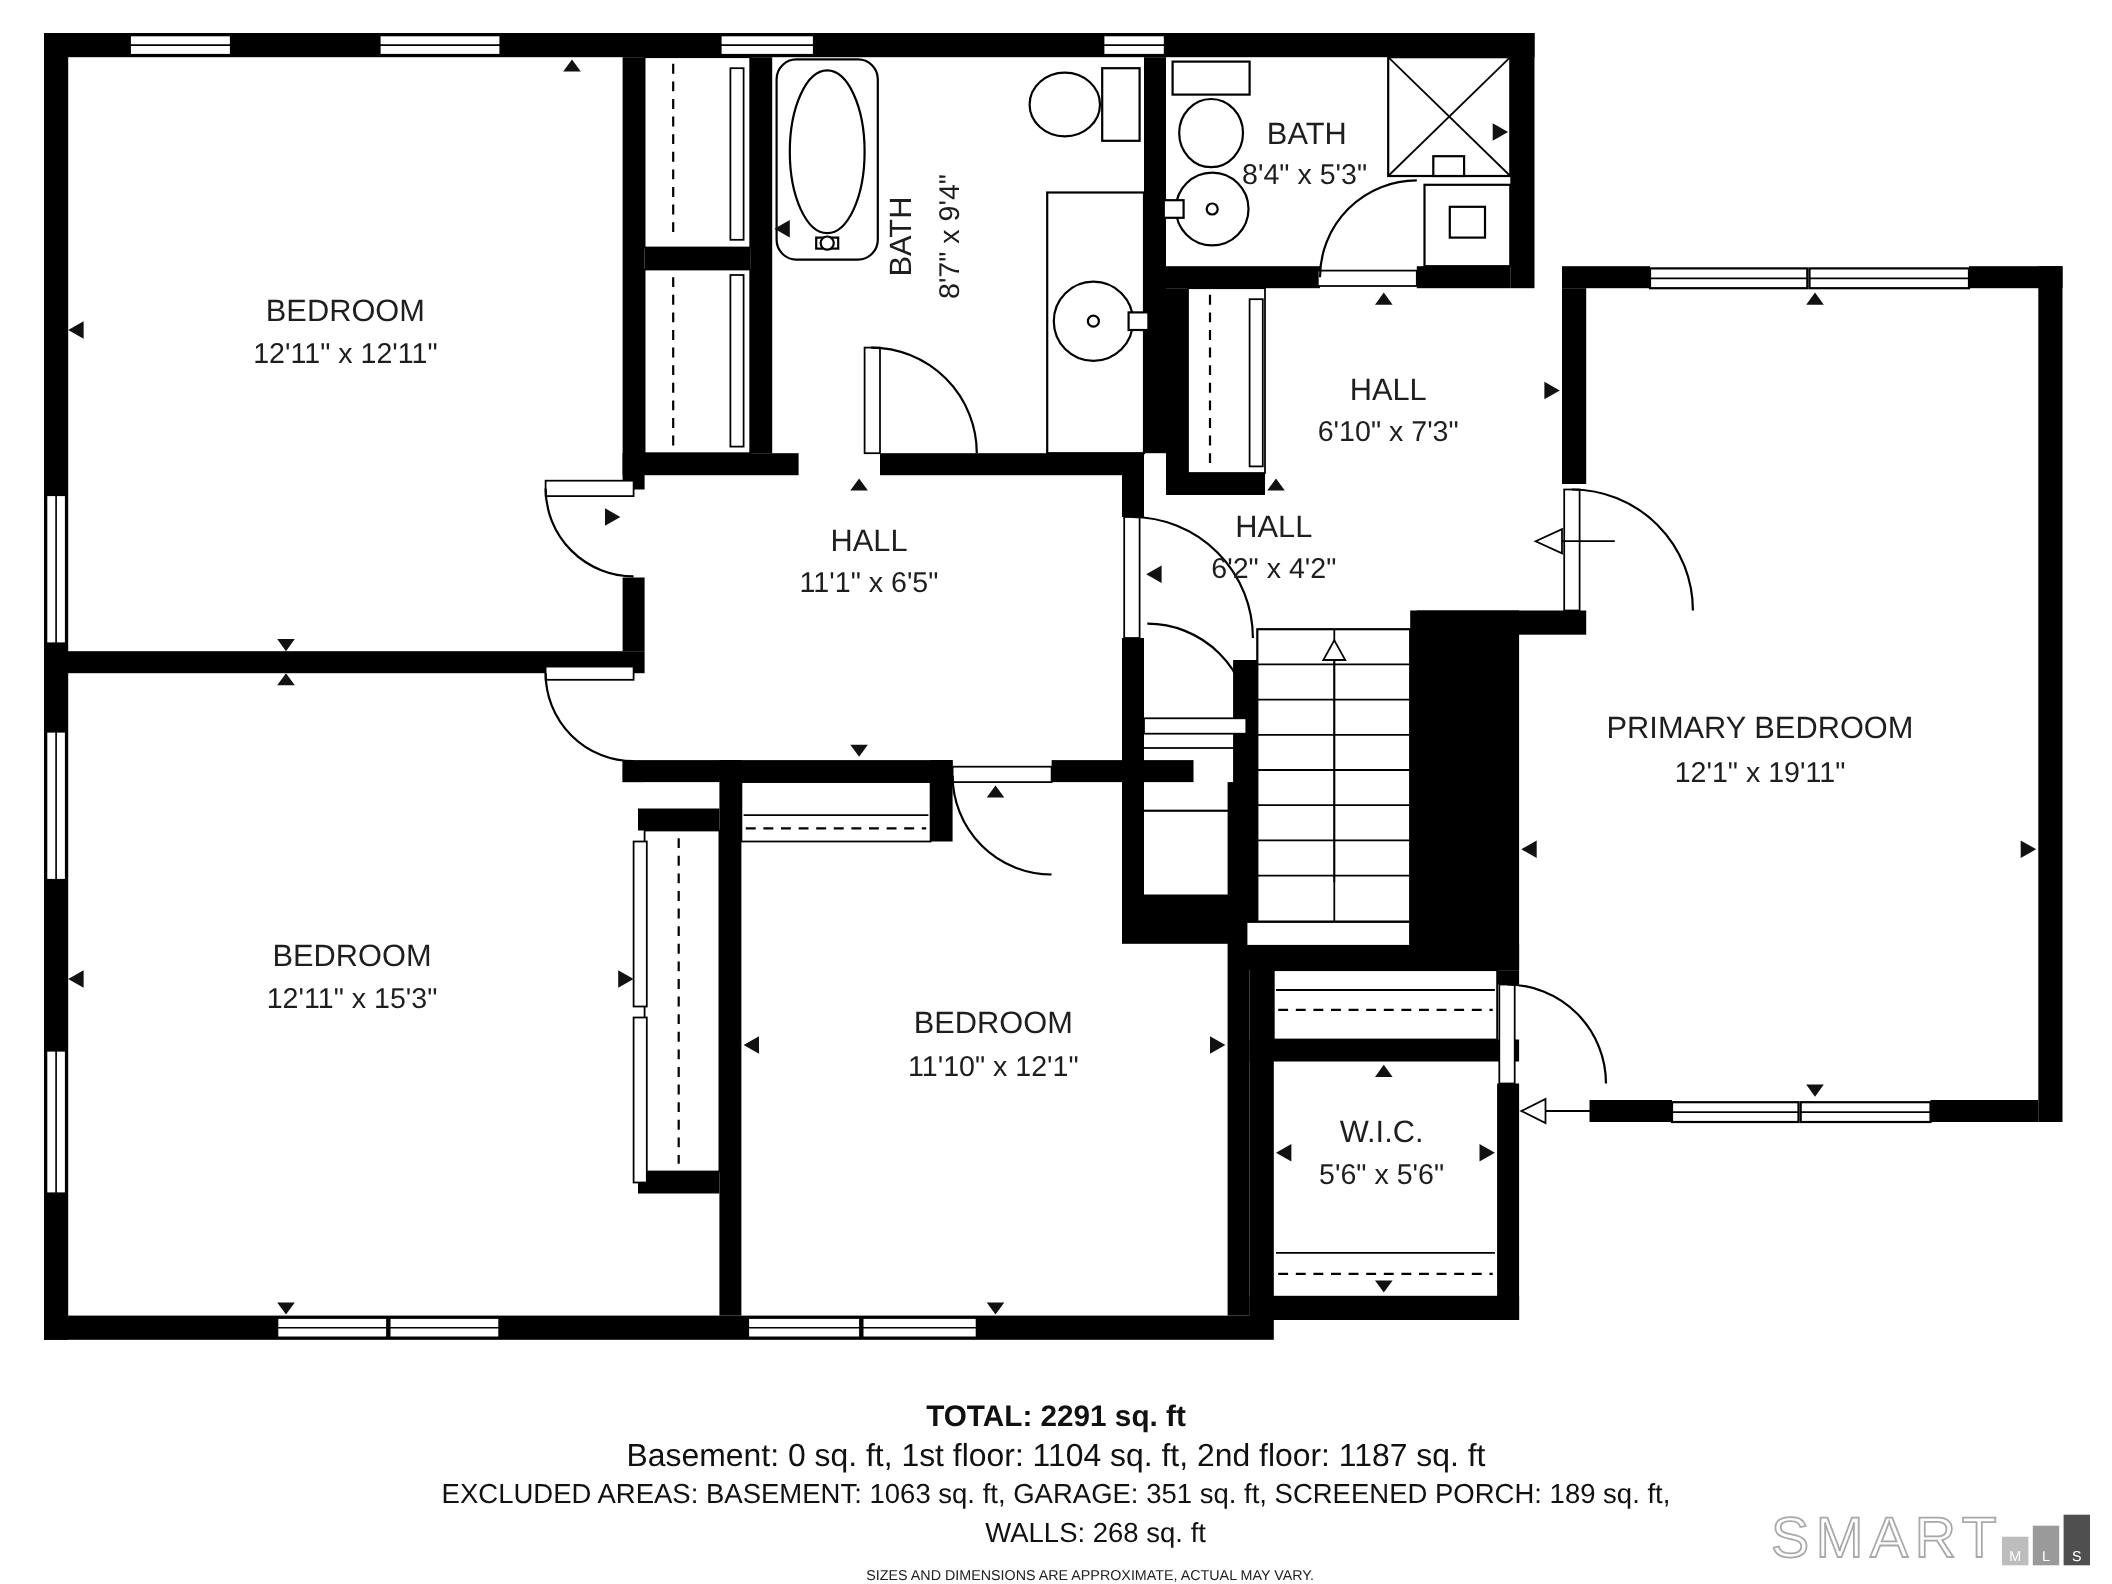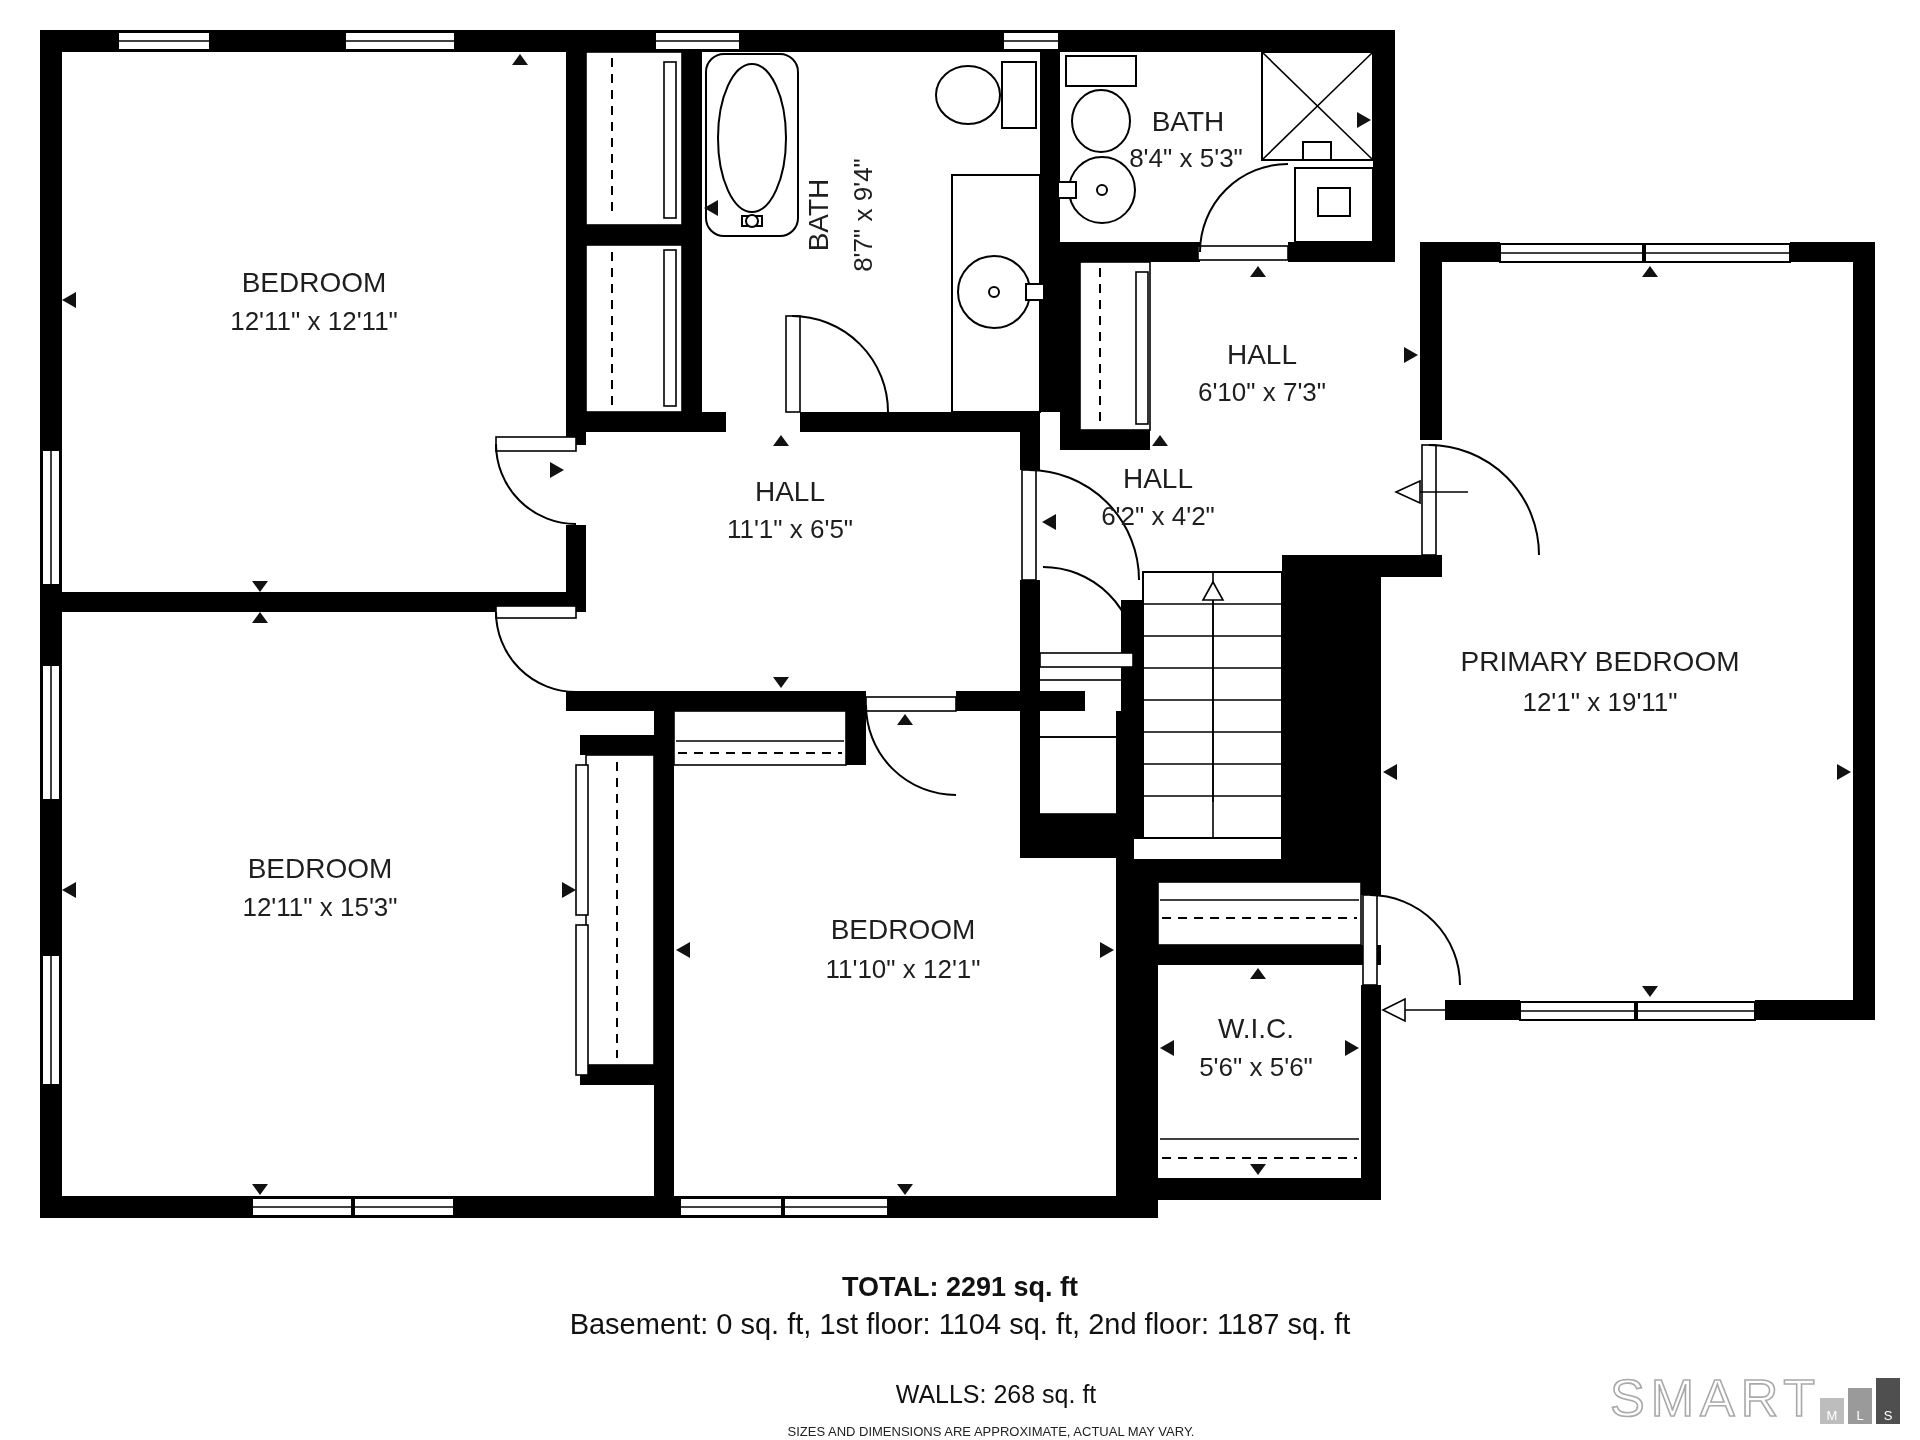--- a/index.html
+++ b/index.html
@@ -351,20 +351,21 @@
     <text class="room-name" x="903" y="939">BEDROOM</text>
     <text class="room-dims" x="903" y="978">11'10" x 12'1"</text>
 
     <text class="room-name" x="1256" y="1038">W.I.C.</text>
     <text class="room-dims" x="1256" y="1076">5'6" x 5'6"</text>
   </g>
 </svg>
 
   <div class="footer f-total">TOTAL: 2291 sq. ft</div>
   <div class="footer f-line2">Basement: 0 sq. ft, 1st floor: 1104 sq. ft, 2nd floor: 1187 sq. ft</div>
+  <div class="footer f-line3">EXCLUDED AREAS: BASEMENT: 1063 sq. ft, GARAGE: 351 sq. ft, SCREENED PORCH: 189 sq. ft,</div>
   <div class="footer f-line4">WALLS: 268 sq. ft</div>
   <div class="footer f-disc">SIZES AND DIMENSIONS ARE APPROXIMATE, ACTUAL MAY VARY.</div>
 
   <div class="logo">
     <svg width="300" height="64" viewBox="0 0 300 64">
       <text x="6" y="52" font-family="Liberation Sans, sans-serif" font-size="52" letter-spacing="6" fill="none" stroke="#a9a9a9" stroke-width="1.6">SMART</text>
       <g>
         <rect x="216" y="34" width="24" height="26" fill="#bdbdbd"></rect>
         <text x="228" y="56" font-size="13" fill="#fff" text-anchor="middle" font-family="Liberation Sans, sans-serif">M</text>
         <rect x="244" y="24" width="24" height="36" fill="#9a9a9a"></rect>

